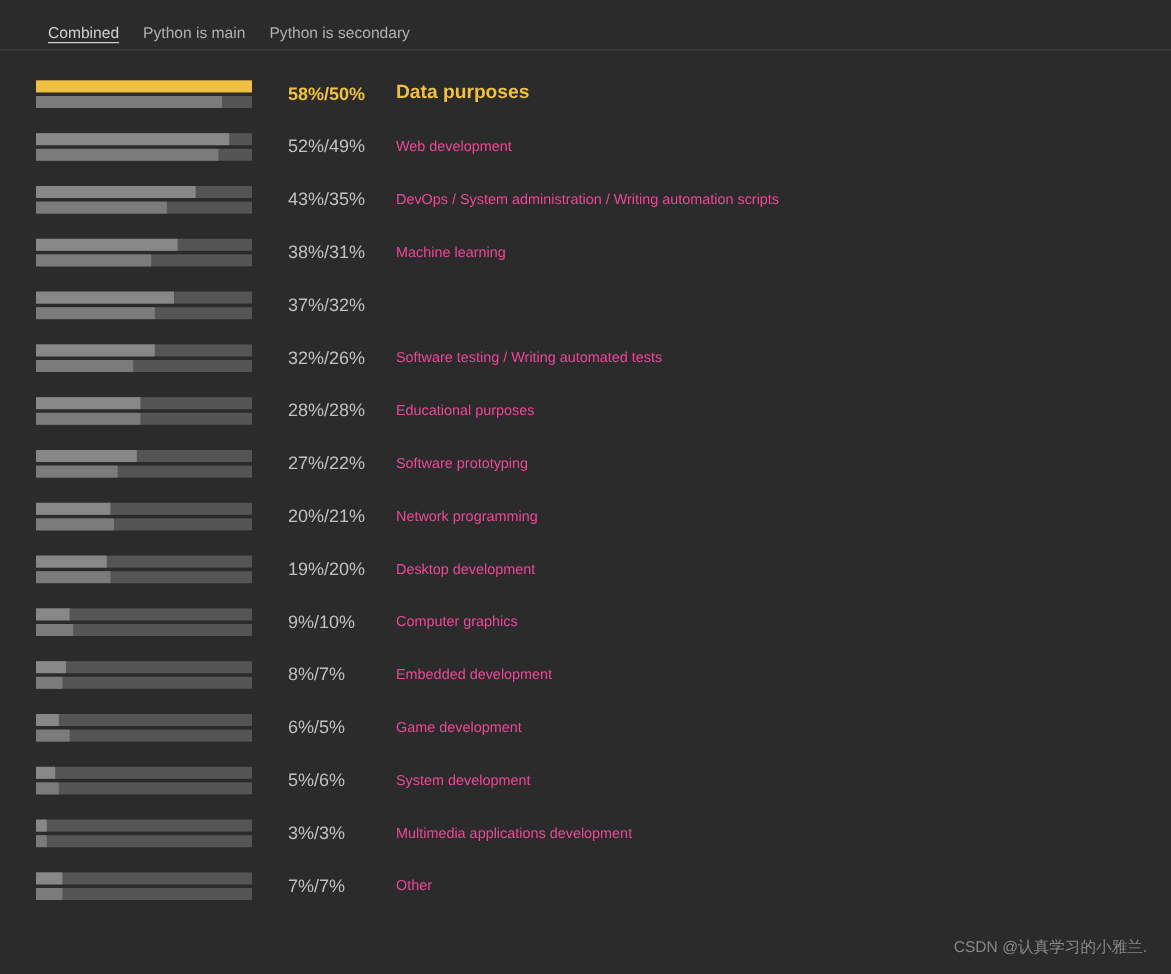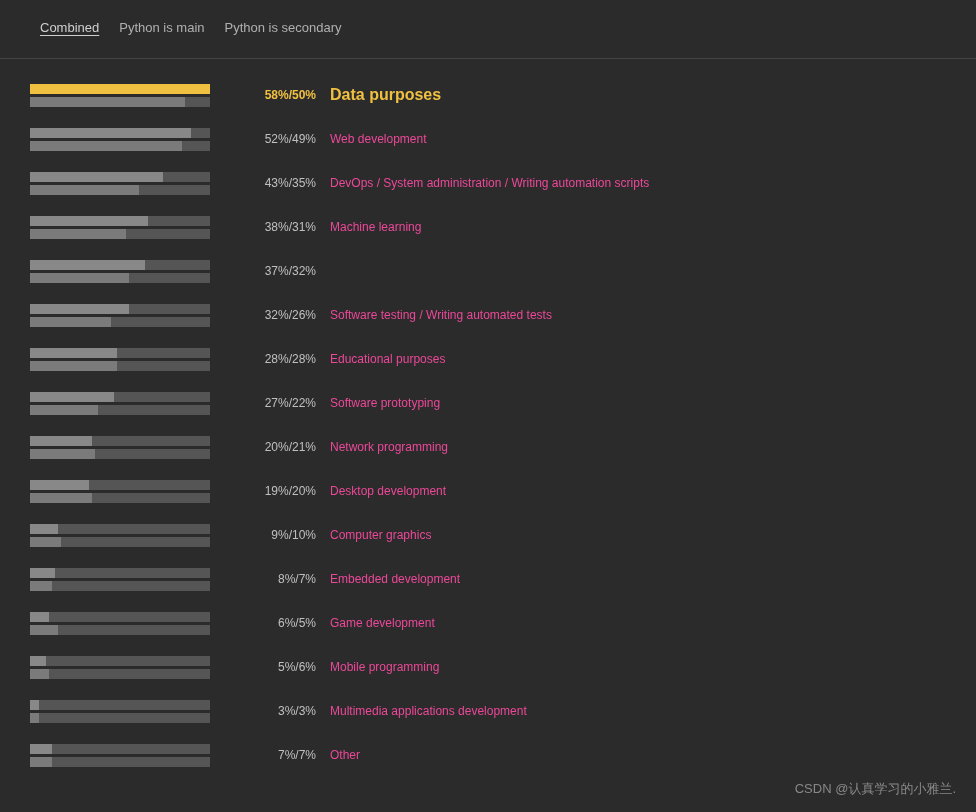--- a/index.html
+++ b/index.html
@@ -9,21 +9,21 @@
       font-family: 'Segoe UI', Arial, sans-serif;
       font-size: 14px;
       width: 976px;
       min-height: 812px;
       padding: 10px 0;
     }
 
     .tabs {
       display: flex;
       gap: 20px;
-      padding: 10px 40px 21px 40px;
+      padding: 10px 40px 4px 40px;
       border-bottom: 1px solid #444;
       margin-bottom: 10px;
     }
 
     .tab {
       color: #b0b0b0;
       font-size: 13px;
       cursor: pointer;
       padding-bottom: 2px;
     }
@@ -79,23 +79,22 @@
     .bar-fill-gray {
       position: absolute;
       top: 0; left: 0;
       height: 100%;
       background: #888;
     }
 
     .percent-label {
       width: 90px;
       min-width: 90px;
-      text-align: right;
       padding-right: 14px;
-      font-size: 12px;
+      font-size: 15px;
       color: #c0c0c0;
       white-space: nowrap;
     }
 
     .percent-label.highlighted {
       color: #f0c040;
       font-weight: bold;
     }
 
     .category-label {
@@ -313,21 +312,21 @@
         <div class="bar-track">
           <div class="bar-bg" style="width: 180px;"></div>
           <div class="bar-fill-gray" style="width: 15.5172px;"></div>
         </div>
         <div class="bar-track">
           <div class="bar-bg" style="width: 180px;"></div>
           <div class="bar-fill-gray" style="width: 18.6207px; opacity: 0.75;"></div>
         </div>
       </div>
       <div class="percent-label">5%/6%</div>
-      <div class="category-label">Mobile programming</div>
+      <div class="category-label">System development</div>
     </div>
     <div class="chart-row">
       <div class="bar-area">
         <div class="bar-track">
           <div class="bar-bg" style="width: 180px;"></div>
           <div class="bar-fill-gray" style="width: 9.31034px;"></div>
         </div>
         <div class="bar-track">
           <div class="bar-bg" style="width: 180px;"></div>
           <div class="bar-fill-gray" style="width: 9.31034px; opacity: 0.75;"></div>

